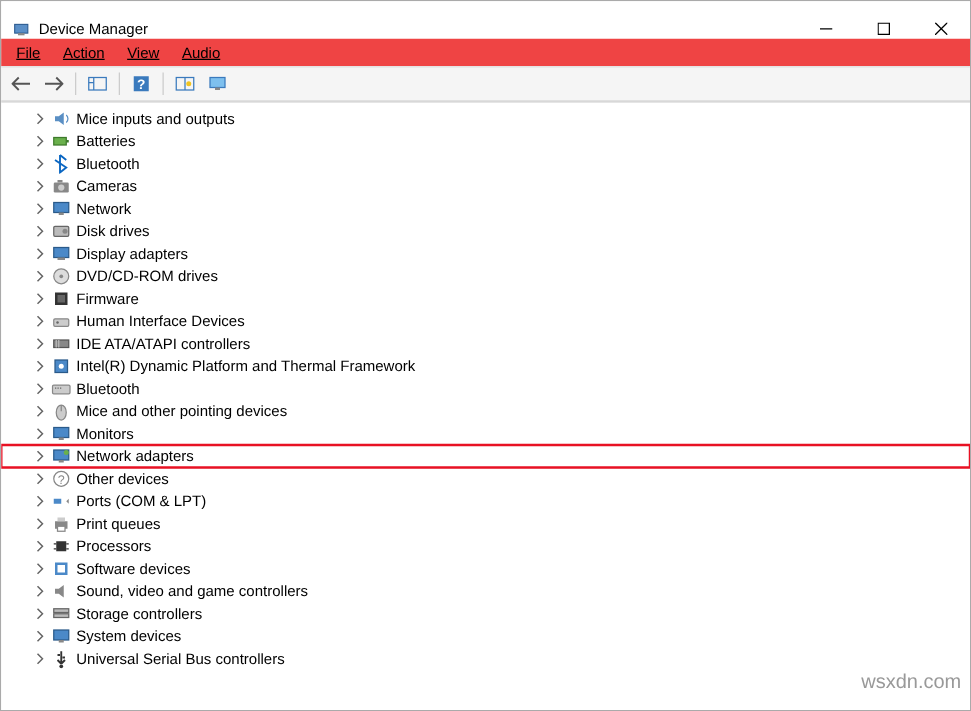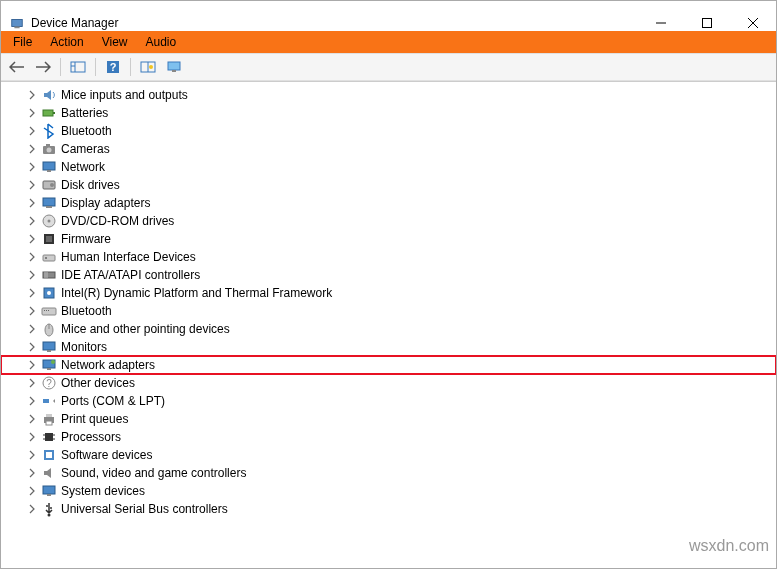--- a/index.html
+++ b/index.html
@@ -3,21 +3,21 @@
   <meta charset="utf-8">
   <style>
     * { box-sizing: border-box; margin: 0; padding: 0; }
     body { font-family: 'Segoe UI', Tahoma, sans-serif; font-size: 12px; background: #fff; }
     .window { width: 777px; height: 569px; border: 1px solid #aaa; display: flex; flex-direction: column; background: #fff; position: relative; }
     .titlebar { display: flex; align-items: center; height: 30px; padding: 14px 0 0 8px; background: #fff; }
     .titlebar .app-icon { width: 16px; height: 16px; margin-right: 6px; display: flex; align-items: center; justify-content: center; }
     .titlebar .title { font-size: 12px; color: #000; flex: 1; }
     .win-controls { display: flex; }
     .win-btn { width: 46px; height: 30px; display: flex; align-items: center; justify-content: center; cursor: pointer; }
-    .menubar { display: flex; gap: 2px; padding: 2px 4px; background: #f97316; }
+    .menubar { display: flex; gap: 2px; padding: 2px 4px; background: #ef4444; text-decoration: underline; }
     .menu-item { padding: 2px 8px; cursor: pointer; font-size: 12px; }
     .toolbar { display: flex; align-items: center; padding: 2px 4px; border-top: 1px solid #e0e0e0; border-bottom: 1px solid #e0e0e0; background: #f5f5f5; gap: 2px; }
     .tool-btn { width: 24px; height: 22px; display: flex; align-items: center; justify-content: center; border: 1px solid transparent; cursor: pointer; }
     .tool-sep { width: 1px; height: 18px; background: #ccc; margin: 0 3px; }
     .content { flex: 1; overflow-y: scroll; background: #fff; border-top: 1px solid #ccc; position: relative; }
     .tree { padding: 4px 0; }
     .tree-item { display: flex; align-items: center; height: 18px; padding-left: 24px; cursor: pointer; white-space: nowrap; }
     .tree-item.highlighted { outline: 2px solid #e81123; outline-offset: -1px; }
     .expand { width: 14px; height: 14px; display: flex; align-items: center; justify-content: center; color: #666; margin-right: 2px; }
     .dev-icon { width: 16px; height: 16px; margin-right: 4px; display: flex; align-items: center; justify-content: center; }
@@ -428,20 +428,34 @@
           <span class="tree-label">Sound, video and game controllers</span>
         </div>
         <div class="tree-item">
           <span class="expand">
             <svg width="10" height="10" viewBox="0 0 10 10">
               <path d="M3 1l4 4-4 4" fill="none" stroke="#666" stroke-width="1.2"></path>
             </svg>
           </span>
           <span class="dev-icon">
             <svg width="16" height="16" viewBox="0 0 16 16">
+              <rect x="2" y="4" width="12" height="3" fill="#bbb" stroke="#666"></rect>
+              <rect x="2" y="8" width="12" height="3" fill="#bbb" stroke="#666"></rect>
+            </svg>
+          </span>
+          <span class="tree-label">Storage controllers</span>
+        </div>
+        <div class="tree-item">
+          <span class="expand">
+            <svg width="10" height="10" viewBox="0 0 10 10">
+              <path d="M3 1l4 4-4 4" fill="none" stroke="#666" stroke-width="1.2"></path>
+            </svg>
+          </span>
+          <span class="dev-icon">
+            <svg width="16" height="16" viewBox="0 0 16 16">
               <rect x="2" y="3" width="12" height="8" fill="#4b89c8" stroke="#2a5a8a"></rect>
               <rect x="6" y="11" width="4" height="2" fill="#888"></rect>
             </svg>
           </span>
           <span class="tree-label">System devices</span>
         </div>
         <div class="tree-item">
           <span class="expand">
             <svg width="10" height="10" viewBox="0 0 10 10">
               <path d="M3 1l4 4-4 4" fill="none" stroke="#666" stroke-width="1.2"></path>

